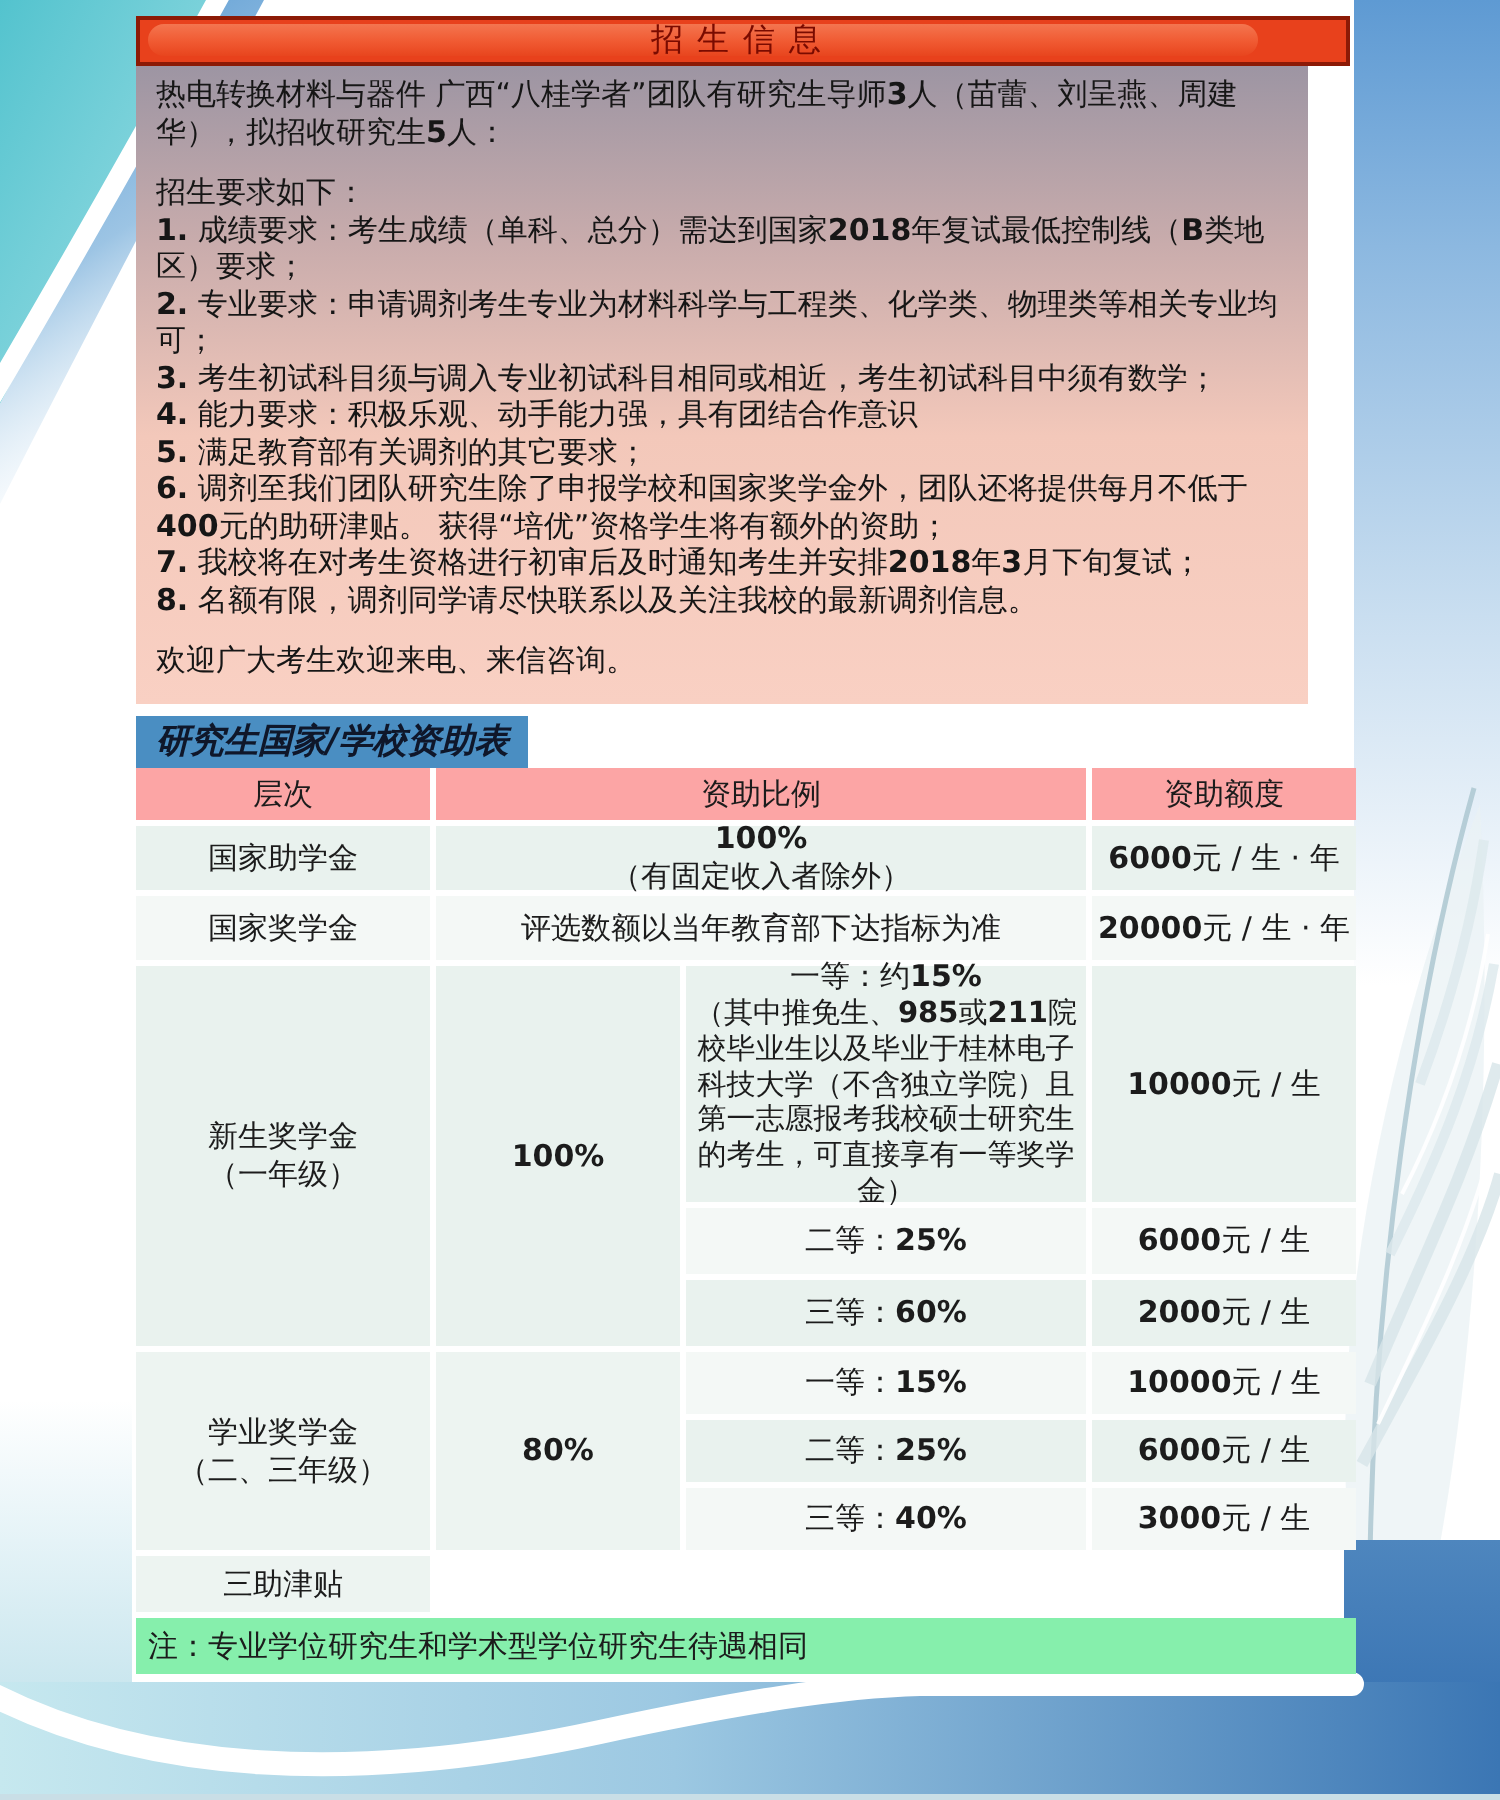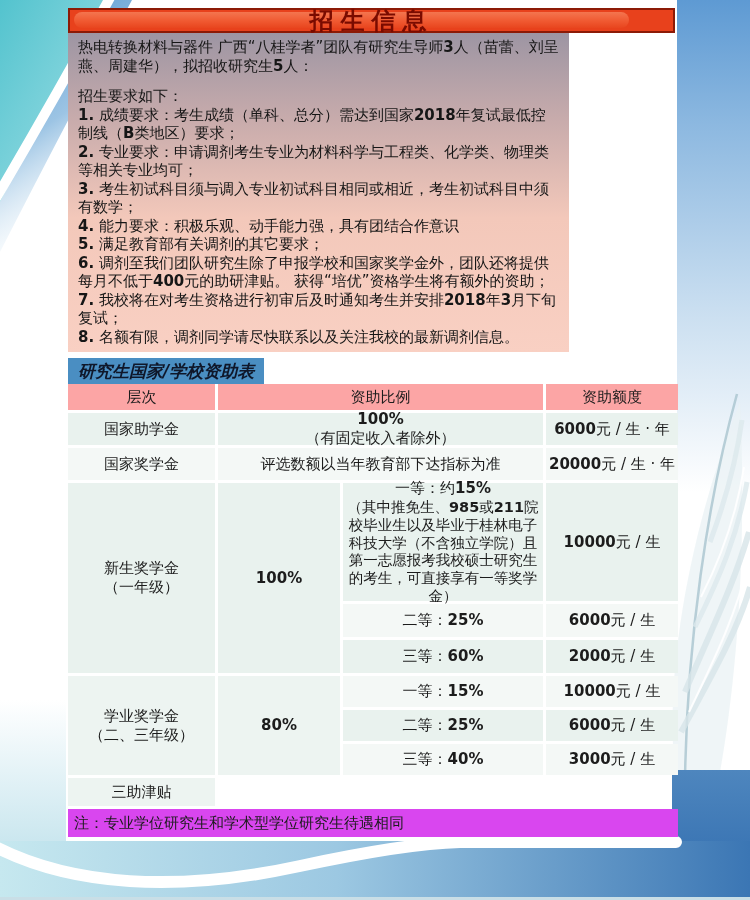--- a/index.html
+++ b/index.html
@@ -11,24 +11,24 @@
   
   .right-strip{position:absolute;left:677px;top:0;width:73px;height:560px;
     background:linear-gradient(to bottom,#5E9AD3 0%,#8CB8E0 22%,#C9DEF0 55%,rgba(255,255,255,0) 88%);}
 
   
   .header-bar{position:absolute;left:68px;top:8px;width:607px;height:25px;
     background:#E8411C;border:2px solid #8C1A06;box-sizing:border-box;}
   .header-inner{position:absolute;left:4px;top:2px;right:44px;bottom:3px;border-radius:10px;
     background:linear-gradient(to bottom,#F4754F 0%,#F05A32 55%,#E8451E 100%);}
   .header-title{position:absolute;left:0;right:0;top:0;bottom:0;display:flex;align-items:center;justify-content:center;
-    font-size:24px;font-weight:bold;color:#7A0B00;letter-spacing:7px;}
-
-  
-  .notice{position:absolute;left:68px;top:33px;width:501px;height:319px;box-sizing:border-box;
+    font-size:16px;font-weight:normal;color:#7A0B00;letter-spacing:7px;}
+
+  
+  .notice{position:absolute;left:68px;top:33px;width:586px;height:319px;box-sizing:border-box;
     padding:5px 10px 0 10px;overflow:hidden;
     background:linear-gradient(to bottom,#9D95A3 0%,#C9ACAC 28%,#F3C8BA 58%,#F9D0C3 100%);
     font-size:15px;line-height:18.5px;color:#161616;}
   .notice p{margin:0;}
   .notice .sp{height:12px;}
   .notice b{font-weight:bold;}
   .email-line{color:#111;}
 
   
   .table-title{position:absolute;left:68px;top:358px;height:26px;line-height:26px;padding:0 10px;
@@ -38,21 +38,21 @@
   .grid{position:absolute;left:68px;top:384px;width:604px;background:#fff;display:grid;
     grid-template-columns:147px 122px 200px 132px;
     grid-template-rows:26px 32px 32px 118px 33px 33px 31px 31px 31px 28px 28px;
     column-gap:3px;row-gap:3px;font-size:15px;color:#1c1c1c;}
   .c{display:flex;flex-direction:column;align-items:center;justify-content:center;text-align:center;line-height:1.25;}
   .c b{font-weight:bold;}
   .hd{background:#fca5a5;}
   .g1{background:#E9F2EE;}
   .g2{background:#F4F8F6;}
   .g3{background:#EDF4F1;}
-  .note-cell{background:#d946ef;align-items:flex-start;justify-content:center;text-align:left;padding-left:6px;}
+  .note-cell{background:#86efac;align-items:flex-start;justify-content:center;text-align:left;padding-left:6px;}
   .tiernote{font-size:14.5px;line-height:1.22;margin-top:2px;padding:0 4px;}
 </style>
 </head>
 <body>
 
 <div class="page">
 
   <svg class="deco" style="left:0;top:0;" width="140" height="265" viewBox="0 0 140 265">
     <defs>
       <linearGradient id="tealG" x1="0" y1="0" x2="1" y2="1">

